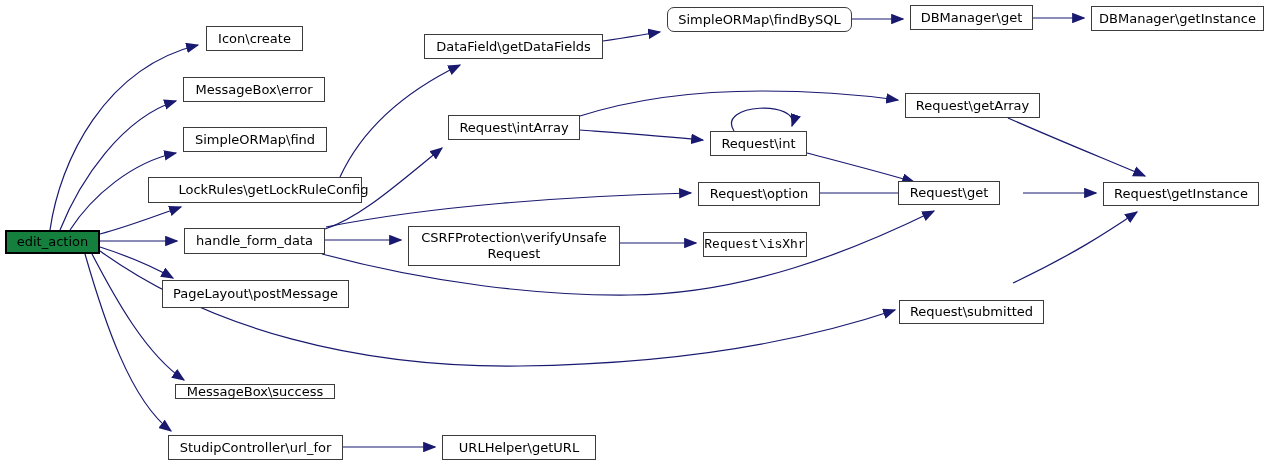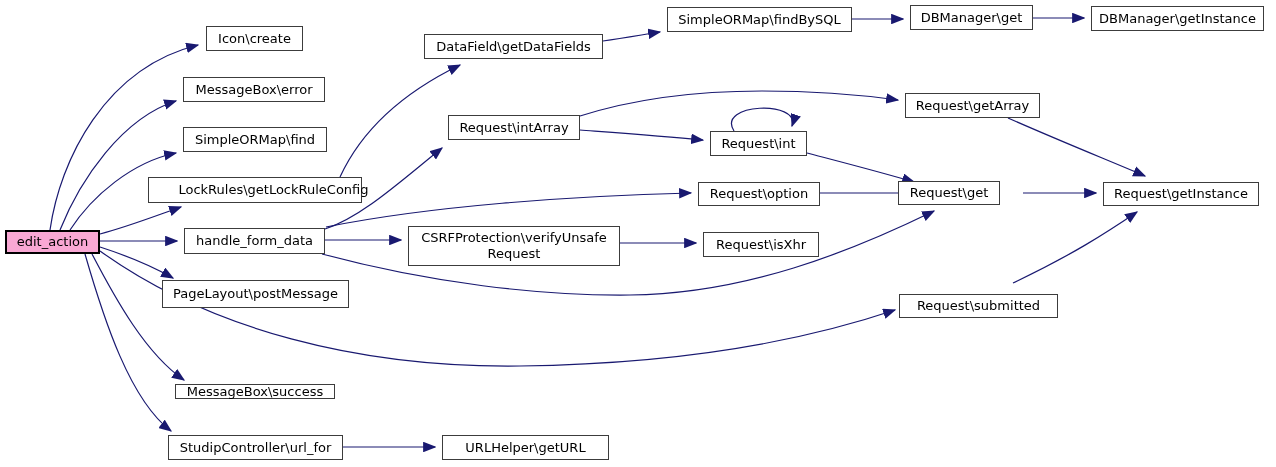--- a/index.html
+++ b/index.html
@@ -30,21 +30,21 @@
     font-size: 13px;
     line-height: 16px;
     display: flex;
     align-items: center;
     justify-content: center;
     text-align: center;
     white-space: pre-line;
     cursor: pointer;
   }
   .node.root {
-    background: #f9a8d4;
+    background: #15803d;
     border: 2px solid #000000;
     cursor: default;
   }
   .edge-path {
     fill: none;
     stroke-width: 1.2px;
   }
 </style>
 </head>
 <body>
@@ -95,23 +95,23 @@
       <div class="node" style="left: 184px; top: 228px; width: 141px; height: 26px;">handle_form_data</div>
       <div class="node" style="left: 162px; top: 280px; width: 187px; height: 28px;">PageLayout\postMessage</div>
       <div class="node" style="left: 175px; top: 384px; width: 160px; height: 15px;">MessageBox\success</div>
       <div class="node" style="left: 168px; top: 435px; width: 175px; height: 25px;">StudipController\url_for</div>
       <div class="node" style="left: 424px; top: 34px; width: 179px; height: 25px;">DataField\getDataFields</div>
       <div class="node" style="left: 448px; top: 115px; width: 132px; height: 25px;">Request\intArray</div>
       <div class="node" style="left: 408px; top: 226px; width: 212px; height: 40px;">CSRFProtection\verifyUnsafe
 Request</div>
       <div class="node" style="left: 710px; top: 131px; width: 97px; height: 25px;">Request\int</div>
       <div class="node" style="left: 698px; top: 182px; width: 122px; height: 24px;">Request\option</div>
-      <div class="node" style="left: 703px; top: 232px; width: 116px; height: 25px;">Request\isXhr</div>
-      <div class="node" style="left: 667px; top: 7px; width: 185px; height: 25px;">SimpleORMap\findBySQL</div>
+      <div class="node" style="left: 703px; top: 232px; width: 104px; height: 25px; font-family: Liberation Mono, monospace;">Request\isXhr</div>
+      <div class="node" style="left: 667px; top: 7px; width: 185px; height: 25px; border-radius: 7px;">SimpleORMap\findBySQL</div>
       <div class="node" style="left: 910px; top: 5px; width: 123px; height: 25px;">DBManager\get</div>
       <div class="node" style="left: 1091px; top: 6px; width: 173px; height: 25px;">DBManager\getInstance</div>
       <div class="node" style="left: 905px; top: 93px; width: 135px; height: 25px;">Request\getArray</div>
       <div class="node" style="left: 898px; top: 181px; width: 102px; height: 24px;">Request\get</div>
-      <div class="node" style="left: 899px; top: 294px; width: 159px; height: 24px;">Request\submitted</div>
+      <div class="node" style="left: 899px; top: 300px; width: 145px; height: 24px;">Request\submitted</div>
       <div class="node" style="left: 1103px; top: 182px; width: 156px; height: 24px;">Request\getInstance</div>
-      <div class="node" style="left: 442px; top: 435px; width: 167px; height: 25px;">URLHelper\getURL</div>
+      <div class="node" style="left: 442px; top: 435px; width: 154px; height: 25px;">URLHelper\getURL</div>
     </div>
 </div>
 
 </body></html>

